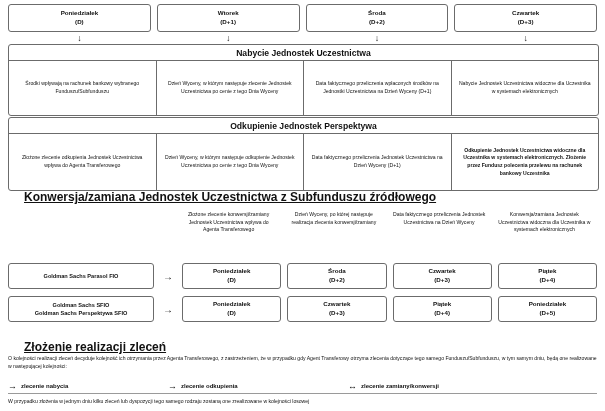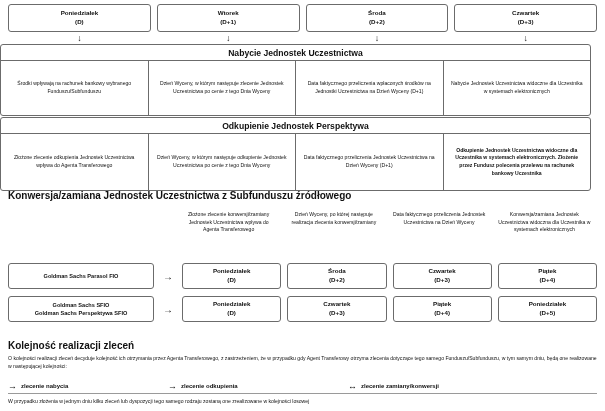--- a/index.html
+++ b/index.html
@@ -21,37 +21,37 @@
     display:flex;flex-direction:column;align-items:center;justify-content:center;
     font-weight:bold;font-size:6.2px;line-height:1.45;background:#fff;
   }
   .daybox .sub{font-weight:bold;}
 
   .arrowrow{position:absolute;left:8px;top:33px;width:589px;height:11px;display:flex;gap:6px;}
   .arrowcell{flex:1;display:flex;align-items:center;justify-content:center;font-size:9px;color:#111;line-height:1;}
 
   
   .band{
-    position:absolute;left:0;width:589px;border:1px solid #6b6b6b;border-radius:3px;background:#fff;
+    position:absolute;left:8px;width:589px;border:1px solid #6b6b6b;border-radius:3px;background:#fff;
   }
   .bandtitle{
     text-align:center;font-weight:bold;font-size:8.6px;padding:3px 0 2px;
   }
   .bandsep{height:1px;background:#6b6b6b;width:100%;}
   .cells{display:flex;}
   .cell{
     flex:1;padding:5px 6px;text-align:center;line-height:1.5;font-size:5.1px;
     display:flex;align-items:center;justify-content:center;
   }
   .cell + .cell{border-left:1px solid #6b6b6b;}
   .cell.bold{font-weight:bold;}
 
   
   .sectiontitle{
-    position:absolute;left:8px;font-weight:bold;font-size:10px;color:#111;
+    position:absolute;left:24px;font-weight:bold;font-size:12px;color:#111;text-decoration:underline;
   }
   .convnotes{position:absolute;left:8px;width:589px;display:flex;}
   .convnote{padding:0 5px;text-align:center;font-size:5.1px;line-height:1.5;}
 
   .convrow{position:absolute;left:8px;width:589px;display:flex;align-items:stretch;}
   .convlabel{
     width:140px;border:1px solid #6b6b6b;border-radius:3px;background:#fff;
     display:flex;flex-direction:column;align-items:center;justify-content:center;
     font-weight:bold;font-size:5.6px;line-height:1.5;text-align:center;padding:2px;
   }
@@ -177,21 +177,21 @@
         <span>Piątek</span>
         <span>(D+4)</span>
       </div>
       <div class="convcell">
         <span>Poniedziałek</span>
         <span>(D+5)</span>
       </div>
     </div>
   </div>
 
-  <div class="sectiontitle" style="top:340px;">Kolejność realizacji zleceń</div>
+  <div class="sectiontitle" style="top:340px;">Złożenie realizacji zleceń</div>
   <div class="ftext" style="top:354px;">O kolejności realizacji zleceń decyduje kolejność ich otrzymania przez Agenta Transferowego, z zastrzeżeniem, że w przypadku gdy Agent Transferowy otrzyma zlecenia dotyczące tego samego Funduszu/Subfunduszu, w tym samym dniu, będą one realizowane w następującej kolejności:</div>
 
   <div class="legend" style="top:381px;">
     <div class="legitem" style="width:160px">
       <span class="gl">→</span>
       <span>zlecenie nabycia</span>
     </div>
     <div class="legitem" style="width:180px">
       <span class="gl">→</span>
       <span>zlecenie odkupienia</span>

